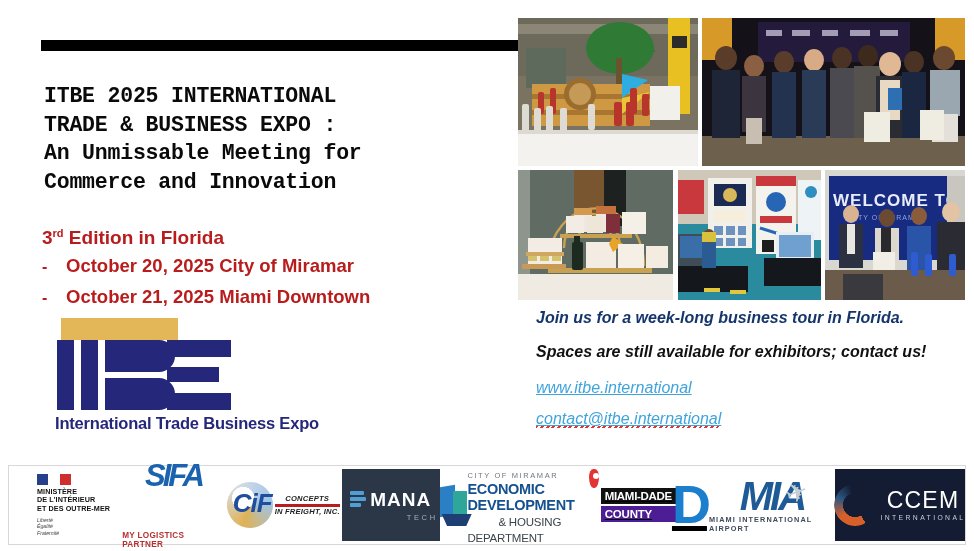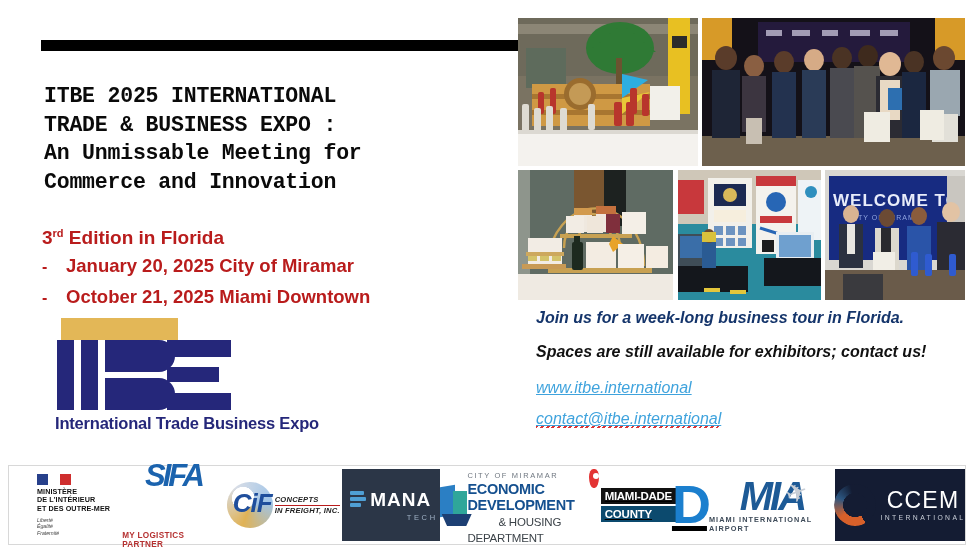--- a/index.html
+++ b/index.html
@@ -96,21 +96,21 @@
   .cif-wrap{display:flex;align-items:center;gap:2px;}
   .cif-globe{
     width:46px;height:46px;border-radius:50%;
     background:
       radial-gradient(circle at 35% 35%, #ffffff 0 26%, rgba(255,255,255,0) 27%),
       conic-gradient(from 200deg,#e0b255,#d8dde6,#9fc4e8,#e0b255);
     position:relative;
   }
   .cif-text{position:absolute;left:6px;top:6px;font-size:26px;font-weight:bold;font-style:italic;color:#1f4e9c;letter-spacing:-1px;}
   .cif-right{font-size:7.6px;font-weight:bold;font-style:italic;color:#222;line-height:1.25;letter-spacing:0.2px;}
-  .cif-right u{text-decoration:none;border-bottom:1px solid #b91c1c;display:block;padding-bottom:1px;}
+  .cif-right u{text-decoration:none;border-bottom:3px solid #b91c1c;display:block;padding-bottom:1px;text-align:center;}
 
   
   #logo-mana{width:105px;height:72px;background:#2b3647;color:#fff;flex-direction:column;}
   .mana-row{display:flex;align-items:center;gap:4px;}
   .mana-glyph{width:16px;height:18px;position:relative;}
   .mana-glyph i{position:absolute;left:0;background:#4f9fd4;border-radius:1px;}
   .mana-glyph i:nth-child(1){top:0;width:14px;height:4px;}
   .mana-glyph i:nth-child(2){top:6px;width:16px;height:4px;}
   .mana-glyph i:nth-child(3){top:12px;width:11px;height:4px;}
   .mana-word{font-size:19px;font-weight:bold;letter-spacing:1px;color:#fff;}
@@ -129,21 +129,21 @@
   .mir-l2{font-size:14.5px;font-weight:bold;color:#15508f;letter-spacing:-0.3px;}
   .mir-l3{font-size:11.5px;color:#3c4349;letter-spacing:-0.2px;margin-left:31px;}
   .mir-pin{width:14px;height:19px;background:#e33434;border-radius:50% 50% 50% 50%/45% 45% 62% 62%;position:relative;margin-left:-6px;align-self:flex-start;margin-top:4px;}
   .mir-pin::after{content:"";position:absolute;left:4px;top:4px;width:6px;height:6px;border-radius:50%;background:#fff;}
 
   
   #logo-miamidade{width:118px;}
   .md-wrap{display:flex;align-items:center;text-decoration:underline;}
   .md-stack{display:flex;flex-direction:column;gap:2px;}
   .md-a{background:#111;color:#fff;font-size:11.5px;font-weight:bold;padding:2px 4px;letter-spacing:-0.3px;}
-  .md-b{background:#0c4a6e;color:#fff;font-size:11.5px;font-weight:bold;padding:2px 4px;letter-spacing:-0.2px;}
+  .md-b{background:#4c1d95;color:#fff;font-size:11.5px;font-weight:bold;padding:2px 4px;letter-spacing:-0.2px;}
   .md-d{font-size:54px;font-weight:bold;color:#1b7fce;line-height:0.8;margin-left:-4px;letter-spacing:-4px;}
 
   
   #logo-mia{width:135px;flex-direction:column;}
   .mia-word{font-size:40px;font-weight:bold;font-style:italic;color:#1d5a96;letter-spacing:-3px;line-height:0.9;position:relative;}
   .mia-plane{position:absolute;left:46px;top:4px;font-size:26px;color:#c8ced6;transform:rotate(-20deg);}
   .mia-tag{font-size:7.3px;font-weight:bold;color:#3d4a58;letter-spacing:1.1px;margin-top:1px;}
 
   
   #logo-ccem{width:130px;height:72px;background:#141c33;}
@@ -171,21 +171,21 @@
     <div>TRADE &amp; BUSINESS EXPO :</div>
     <div>An Unmissable Meeting for</div>
     <div>Commerce and Innovation</div>
   </div>
 
   <div class="edition">
     <div class="ed-title"><span>3</span><sup>rd</sup><span> Edition in Florida</span></div>
     <ul>
       <li>
         <span class="dash">-</span>
-        <span>January 20, 2025 City of Miramar</span>
+        <span>October 20, 2025 City of Miramar</span>
       </li>
       <li>
         <span class="dash">-</span>
         <span>October 21, 2025 Miami Downtown</span>
       </li>
     </ul>
   </div>
 
   <div class="itbe-logo">
     <div class="itbe-gold"></div>

